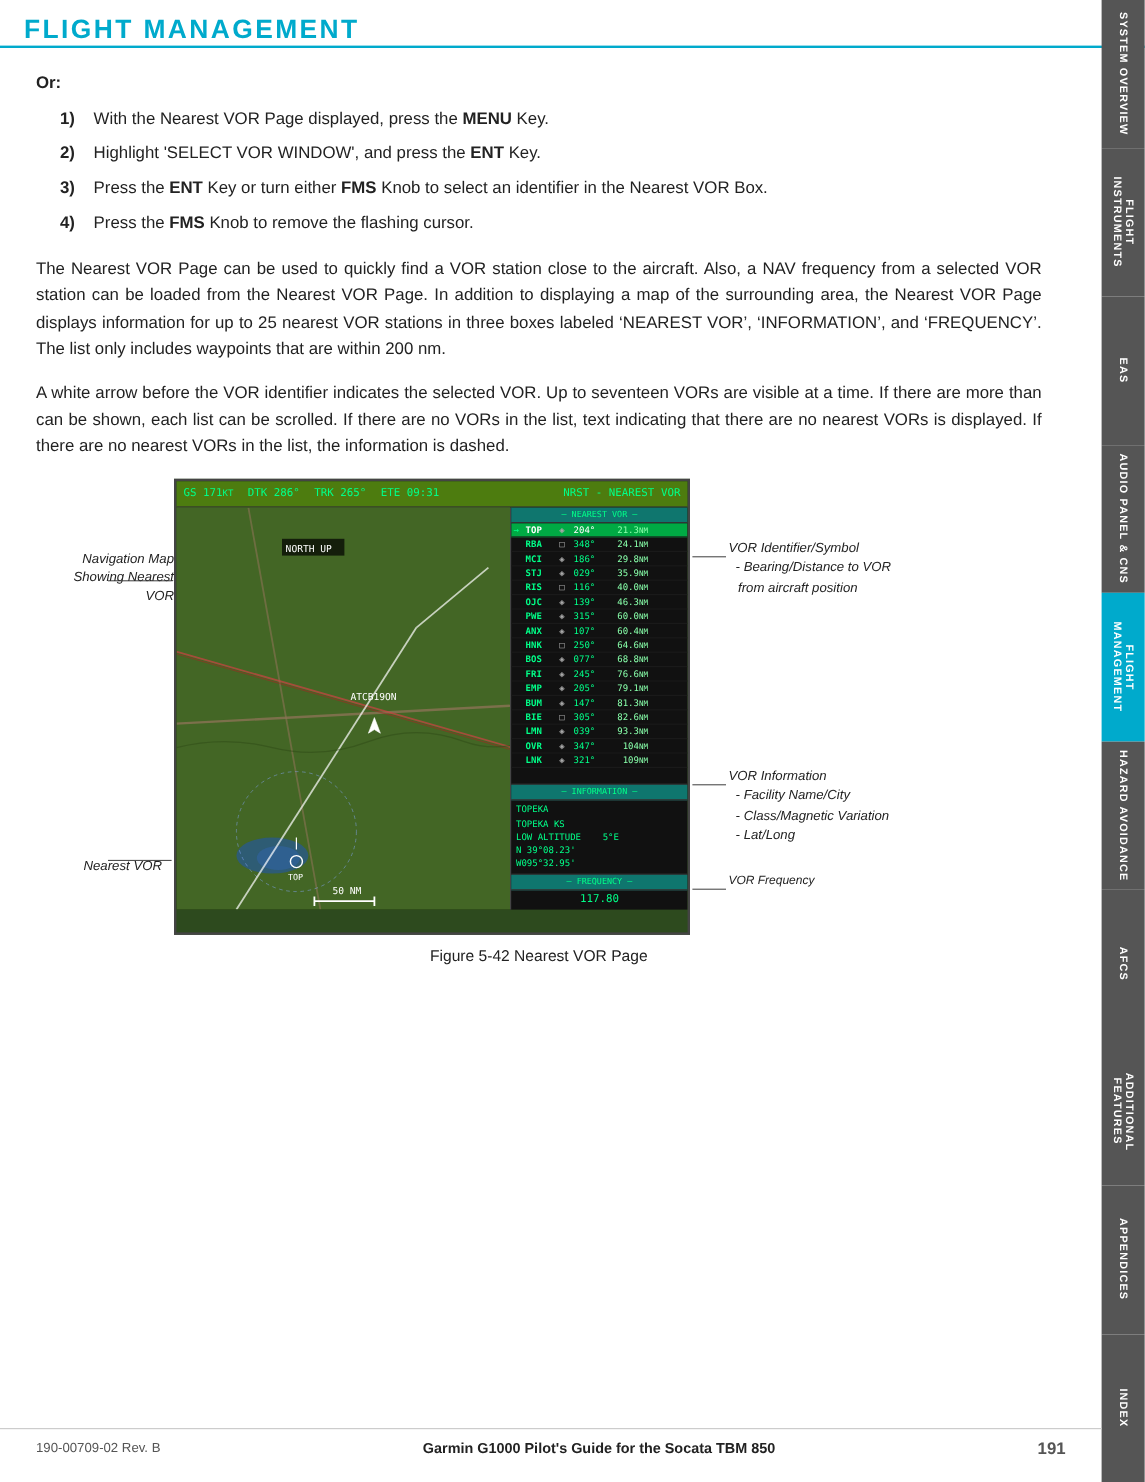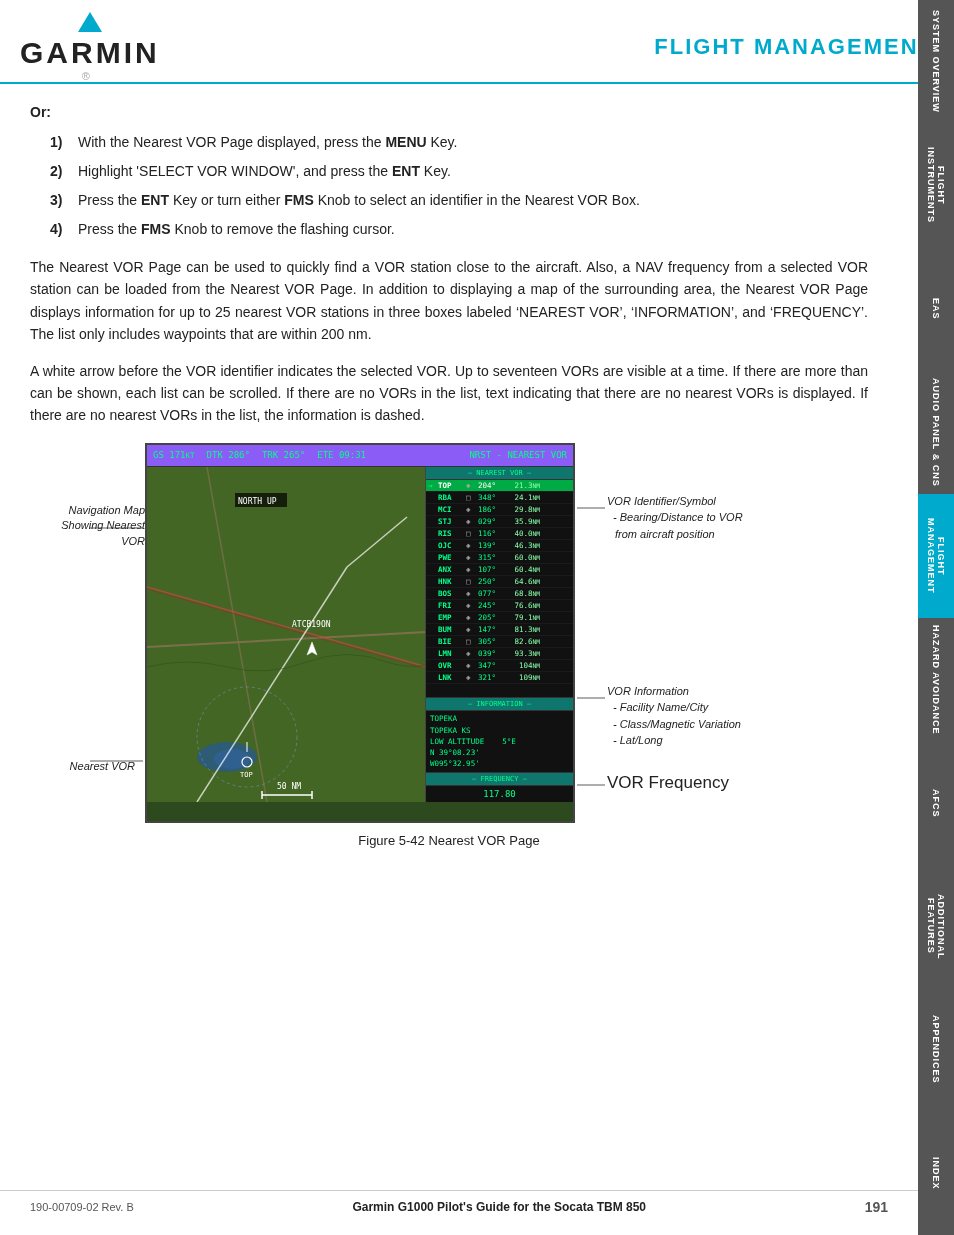--- a/index.html
+++ b/index.html
@@ -123,21 +123,21 @@
       width: 430px;
       height: 380px;
       position: relative;
       border: 2px solid #444;
       flex-shrink: 0;
       overflow: hidden;
     }
 
     
     .mfd-topbar {
-      background: #8b5cf6;
+      background: #4d7c0f;
       height: 22px;
       display: flex;
       align-items: center;
       padding: 0 6px;
       gap: 12px;
       font-size: 9px;
       color: #00ff88;
       font-family: monospace;
       border-bottom: 1px solid #333;
     }
@@ -256,27 +256,20 @@
       top: 0;
       left: 0;
       width: 100%;
       height: 100%;
     }
   </style>
 </head>
 <body>
 
 <div class="header">
-  <div class="logo-area">
-    <div style="display:flex; flex-direction:column; align-items:center; margin-right:4px;">
-      <div class="logo-triangle"></div>
-      <div style="font-size:30px; font-weight:bold; letter-spacing:3px; font-family:Arial;">GARMIN</div>
-      <div style="font-size:11px; letter-spacing:8px; color:#aaa; font-family:Arial;">®</div>
-    </div>
-  </div>
   <div class="header-title">FLIGHT MANAGEMENT</div>
 </div>
 
 <div class="sidebar-right">
   <div class="sidebar-tab tab-system">
     <span>SYSTEM OVERVIEW</span>
   </div>
   <div class="sidebar-tab tab-flight-instruments">
     <span>FLIGHT INSTRUMENTS</span>
   </div>
@@ -550,21 +543,21 @@
         <div>VOR Identifier/Symbol</div>
         <div style="padding-left:6px;">- Bearing/Distance to VOR</div>
         <div style="padding-left:8px;">from aircraft position</div>
       </div>
       <div style="position:absolute; top:240px; left:32px; font-size:11px; font-style:italic; line-height:1.5;">
         <div>VOR Information</div>
         <div style="padding-left:6px;">- Facility Name/City</div>
         <div style="padding-left:6px;text-align:right;">- Class/Magnetic Variation</div>
         <div style="padding-left:6px;">- Lat/Long</div>
       </div>
-      <div style="position:absolute; top:330px; left:32px; font-size:17px; ">
+      <div style="position:absolute; top:330px; left:32px; font-size:10px; font-style:italic;">
         VOR Frequency
       </div>
     </div>
   </div>
 
   <div class="figure-caption">Figure 5-42  Nearest VOR Page</div>
 
 </div>
 
 <div class="footer">

